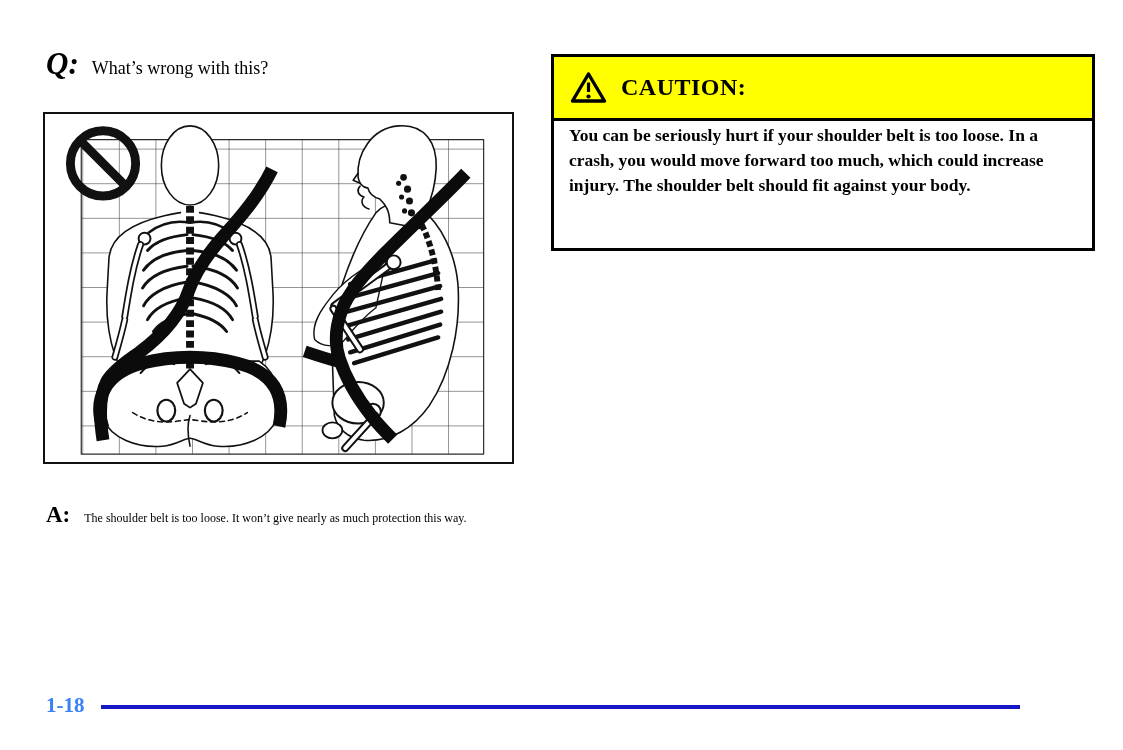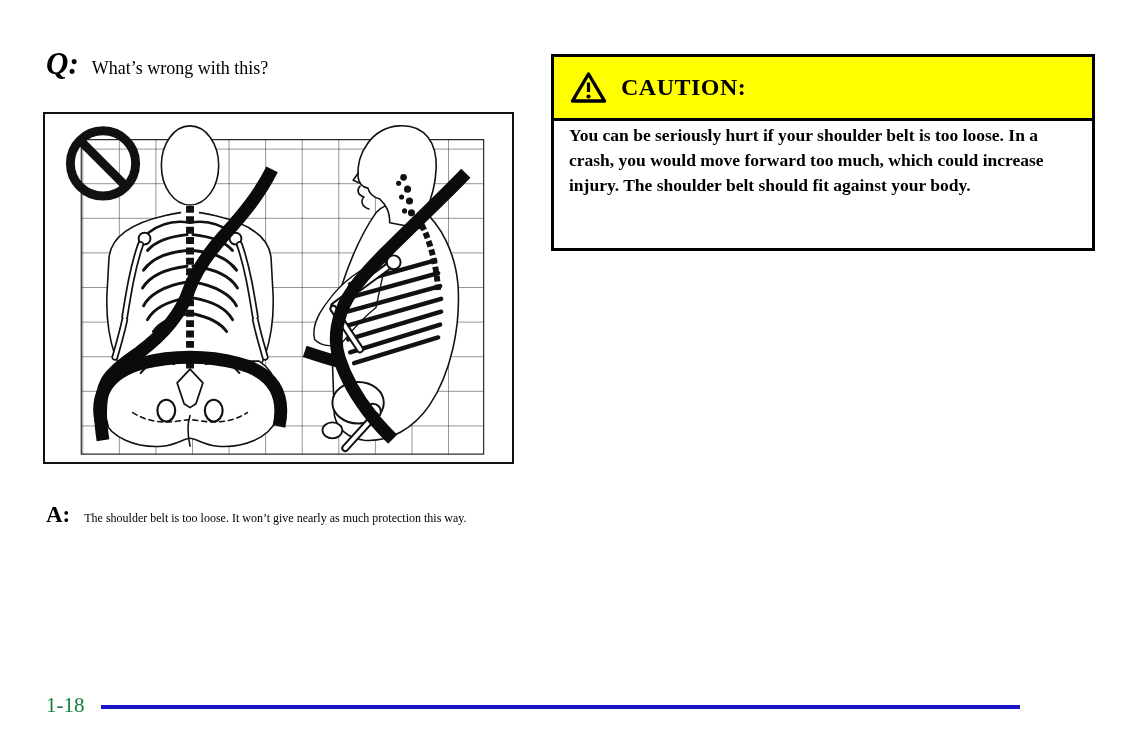--- a/index.html
+++ b/index.html
@@ -29,21 +29,21 @@
     border:3px solid #000;border-top-width:3px;margin-top:-3px;background:#fff;
     box-sizing:border-box;padding:2px 15px 16px 15px;
     font-size:17.5px;font-weight:bold;line-height:25px;min-height:133px;
   }
   .answer{
     position:absolute;left:46px;top:503px;display:flex;align-items:baseline;gap:14px;
   }
   .a-prefix{font-size:23px;font-weight:bold;line-height:1;}
   .a-text{font-size:12px;line-height:24px;max-width:445px;}
   .footer-num{
-    position:absolute;left:46px;top:693px;font-size:21px;font-weight:normal;color:#15803d;
+    position:absolute;left:46px;top:693px;font-size:21px;font-weight:bold;color:#3b82f6;
   }
   .footer-rule{
     position:absolute;left:101px;top:705px;width:919px;height:3.5px;background:#1717c6;
   }
   .warn-icon{flex:0 0 auto;display:block;}
 </style>
 </head>
 <body>
 
 <div class="question">

